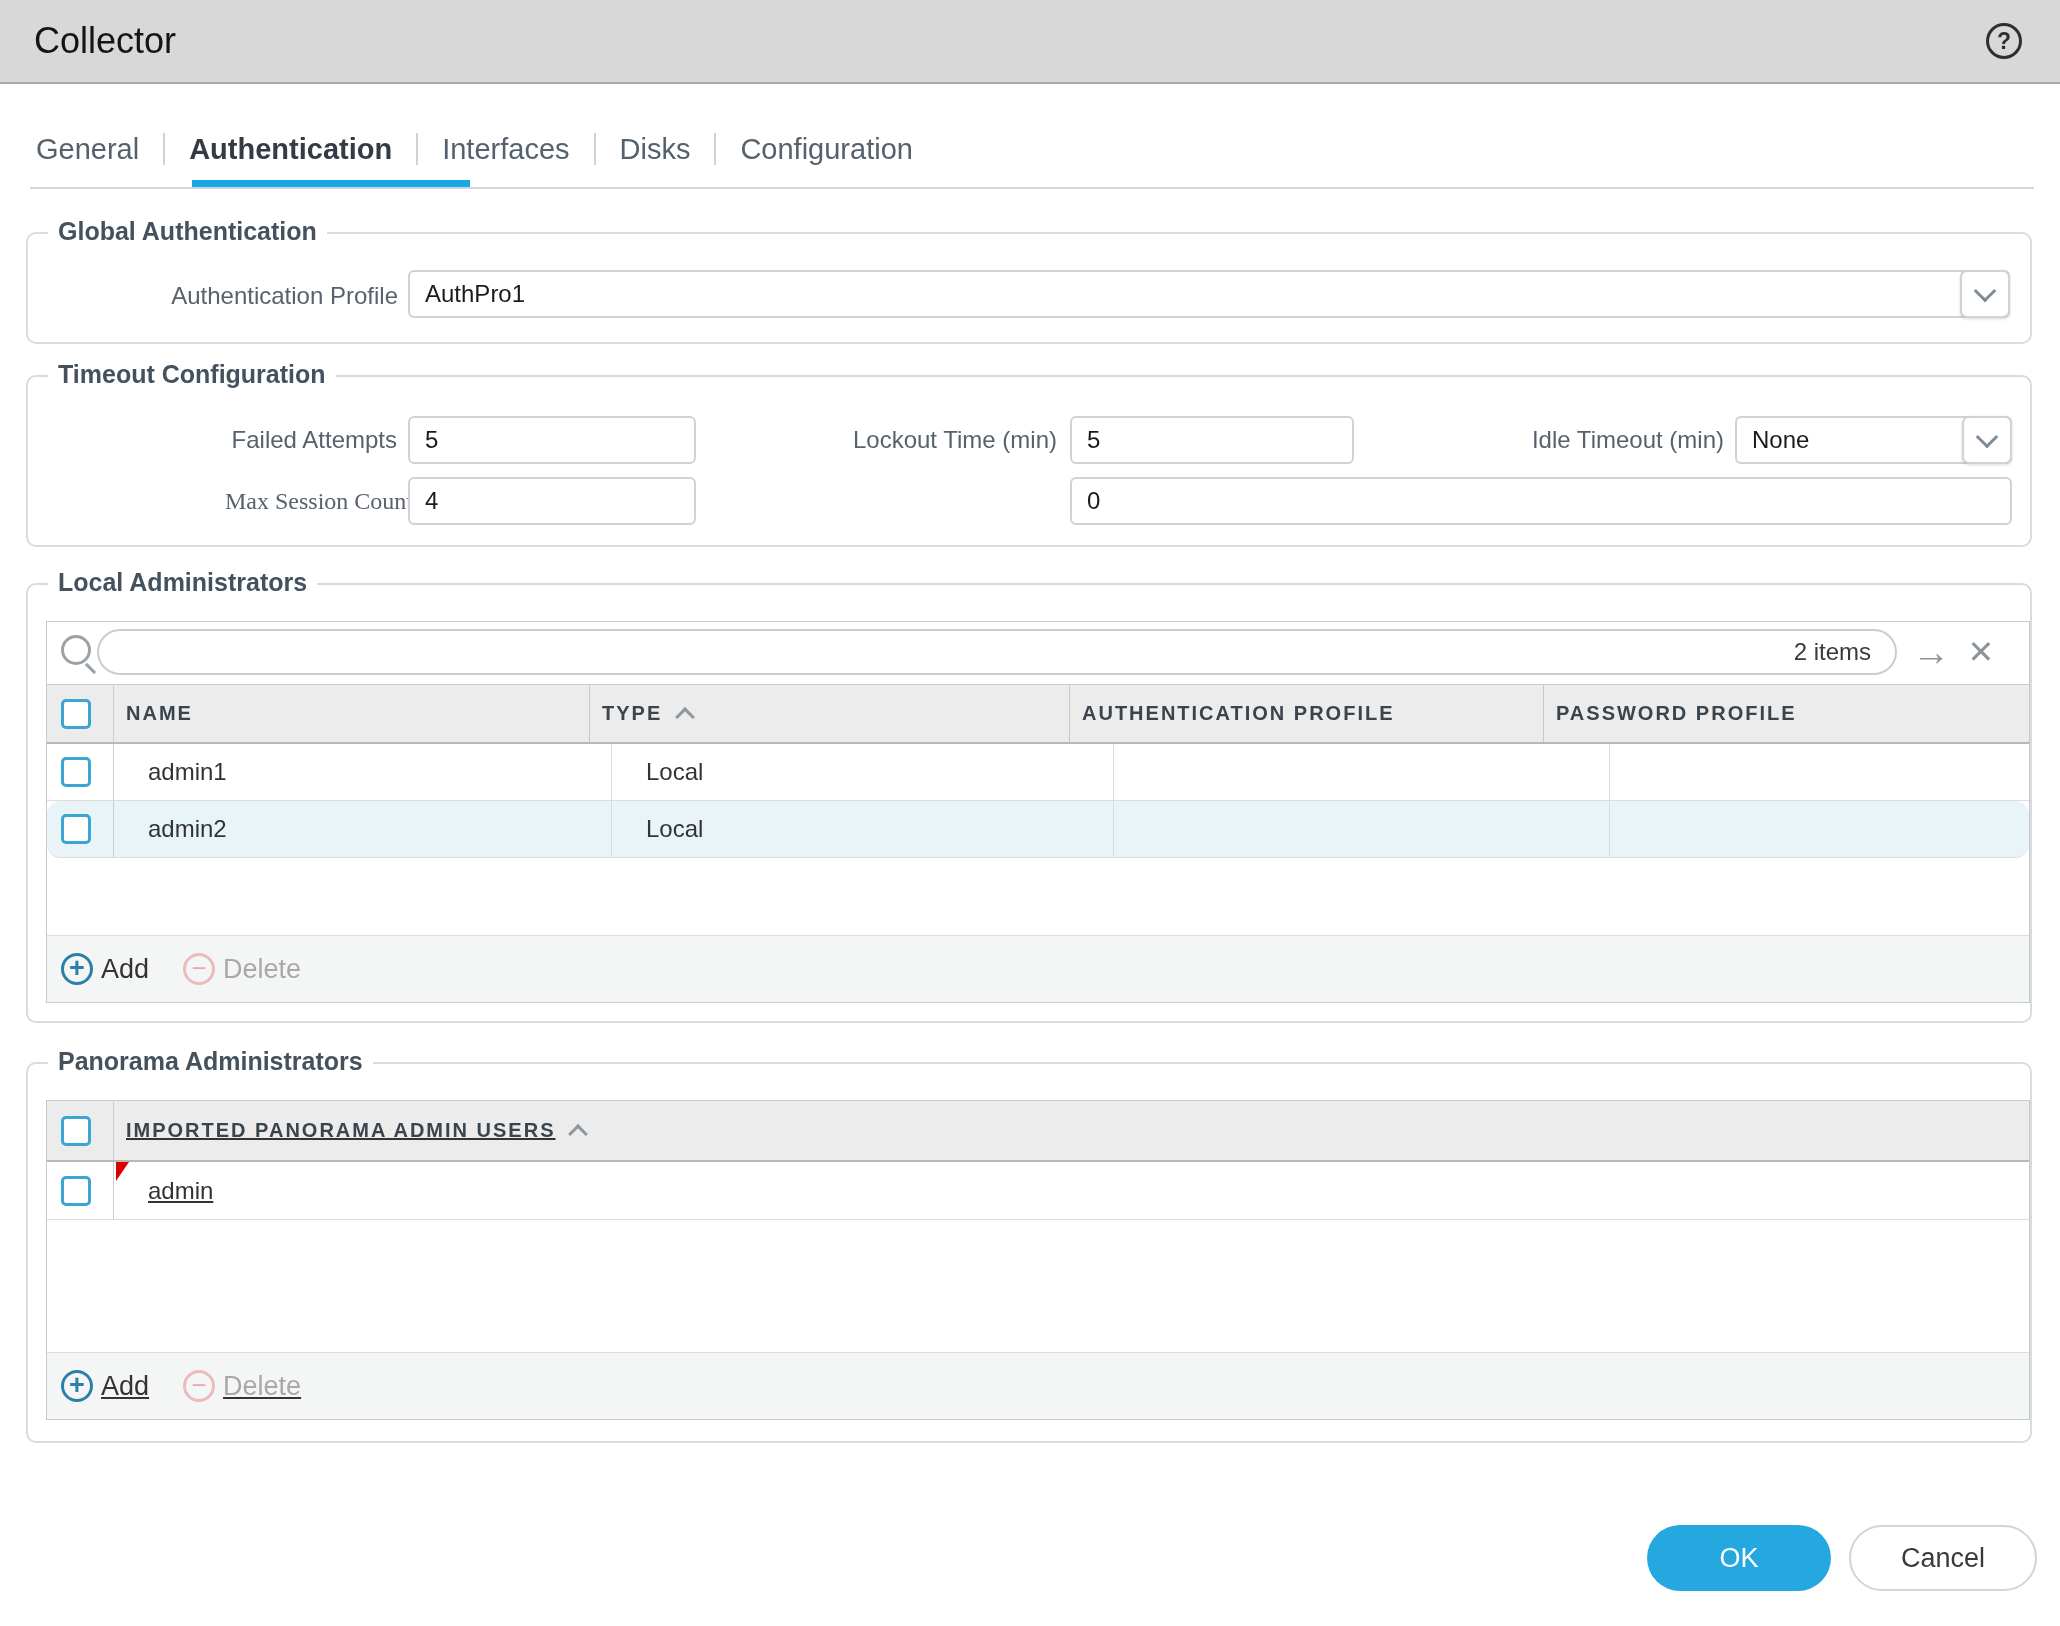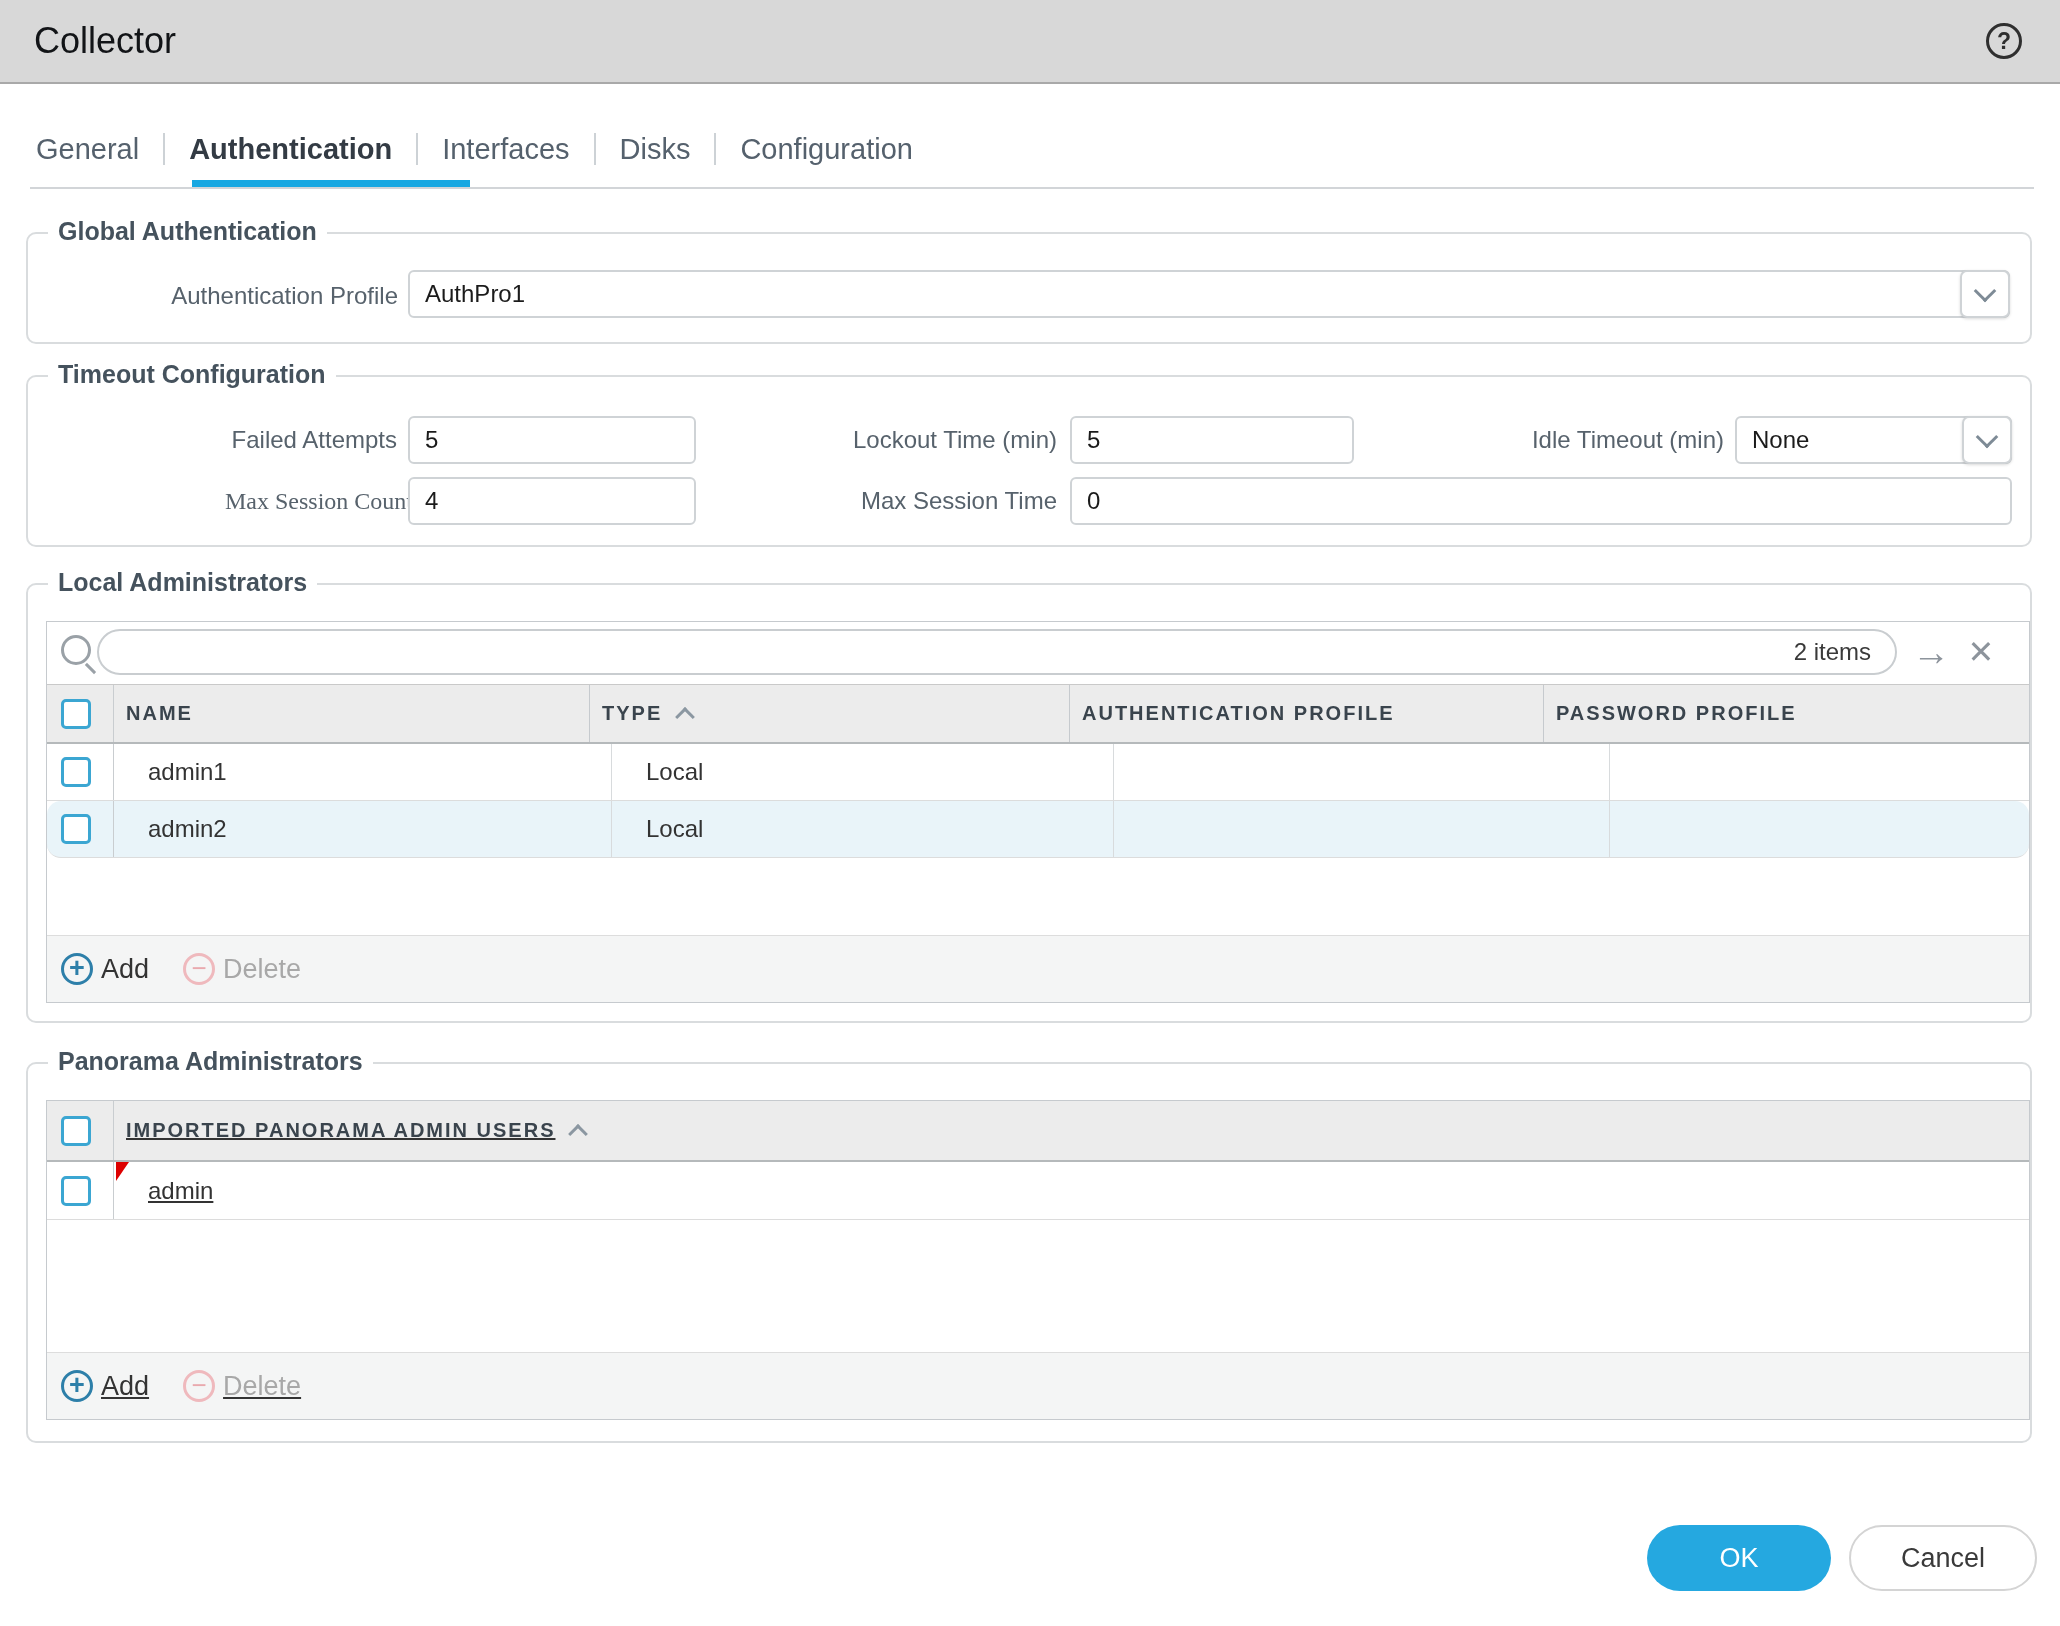--- a/index.html
+++ b/index.html
@@ -115,21 +115,20 @@
     <div class="tselect" style="left:1707px;top:39px;width:277px;">
       <span class="val">None</span>
       <span class="chev-btn">
           <span class="chev"></span>
         </span>
     </div>
 
     <div class="fld-label" style="left:16px;top:100px;width:369px;height:48px;line-height:48px;font-family:Liberation Serif, serif;">Max Session Count</div>
     <div class="tinput" style="left:380px;top:100px;width:288px;">4</div>
 
-    <div class="fld-label" style="left:650px;top:100px;width:379px;height:48px;line-height:48px;">Max Session Time</div>
     <div class="tinput" style="left:1042px;top:100px;width:942px;">0</div>
   </div>
 
   <div class="fs" style="left:26px;top:583px;width:2006px;height:440px;">
     <div class="fs-legend">Local Administrators</div>
 
     <div class="tbl" style="left:18px;top:36px;width:1984px;height:382px;">
 
       <div class="search-row">
         <span class="search-icon"></span>

